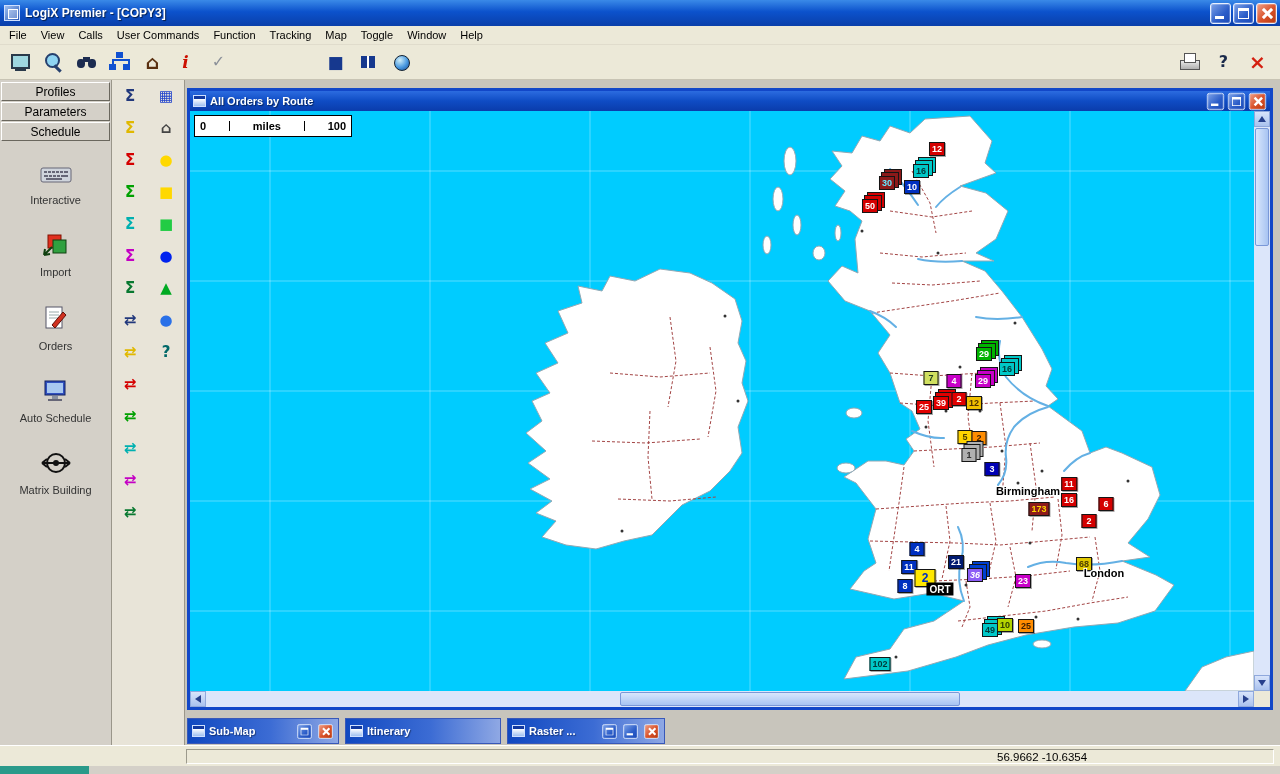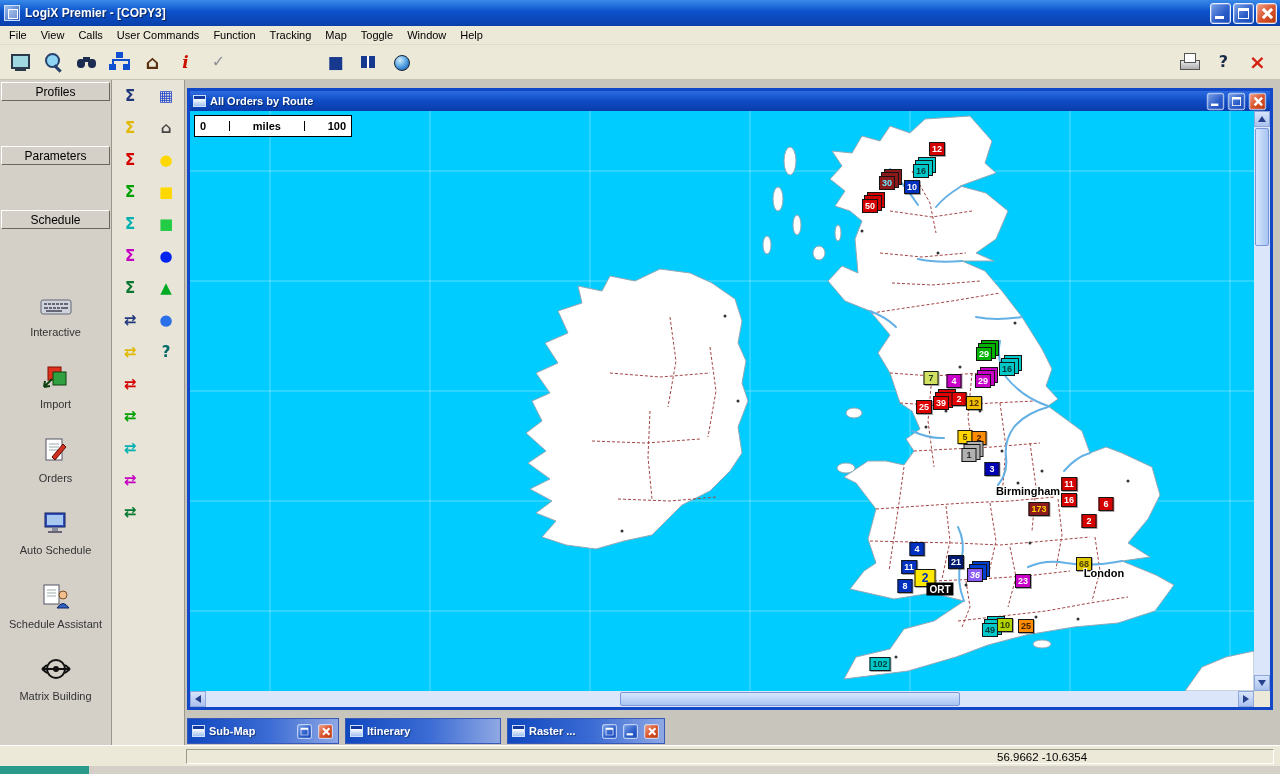--- a/index.html
+++ b/index.html
@@ -59,21 +59,21 @@
     background:radial-gradient(circle at 35% 30%,#cfeef8,#4898e0 55%,#16488e); border:1px solid #123; }
   .print-icon::before { content:""; position:absolute; left:3px; top:10px; width:18px; height:8px; background:linear-gradient(#e8e8e8,#b0b0b0); border:1px solid #555; }
   .print-icon::after  { content:""; position:absolute; left:7px; top:3px; width:10px; height:8px; background:#fff; border:1px solid #555; }
   .help-icon .glyph { font-size:16px; }
   .exit-icon .glyph { font-size:20px; }
 
   
   .main { position:absolute; top:80px; left:0; right:0; height:665px; display:flex; }
 
   
-  .sidebar { width:112px; background:#d4d0c8; border-right:1px solid #9a968a; display:flex; flex-direction:column; padding-top:2px;gap:44px; }
+  .sidebar { width:112px; background:#d4d0c8; border-right:1px solid #9a968a; display:flex; flex-direction:column; padding-top:2px; }
   .side-btn { height:19px; margin:0 1px 1px 1px; font-size:12px; text-align:center; line-height:18px; color:#000;
     background:#d4d0c8; border:1px solid; border-color:#fff #6a675e #6a675e #fff; cursor:default; }
   .side-tools { flex:1; display:flex; flex-direction:column; align-items:center; padding-top:20px; gap:26px; }
   .side-tool { display:flex; flex-direction:column; align-items:center; gap:4px; width:100%; cursor:default; }
   .side-tool .lbl { font-size:11px; color:#333; text-align:center; line-height:12px; }
   .side-bottom { display:flex; flex-direction:column; }
 
   
   .icon-panel { width:73px; background:#e8e4d8; border-right:1px solid #9a968a; display:flex; padding-top:5px; }
   .icol { width:36px; display:flex; flex-direction:column; align-items:center; gap:10px; }
@@ -264,35 +264,20 @@
         <div class="side-tool">
           <span>
             <svg width="30" height="26">
                 <rect x="4" y="3" width="20" height="14" fill="#3050c0" stroke="#102060"></rect>
               <rect x="6" y="5" width="16" height="10" fill="#a8c8f0"></rect>
               <rect x="11" y="18" width="6" height="3" fill="#8890a0"></rect>
                 <rect x="7" y="21" width="14" height="2" fill="#667"></rect>
               </svg>
           </span>
           <span class="lbl">Auto Schedule</span>
-        </div>
-        <div class="side-tool">
-          <span>
-            <svg width="30" height="28">
-                <rect x="3" y="3" width="15" height="19" fill="#fff" stroke="#556"></rect>
-              <g stroke="#9aa">
-                  <line x1="6" y1="8" x2="15" y2="8"></line>
-                  <line x1="6" y1="11" x2="15" y2="11"></line>
-                  <line x1="6" y1="14" x2="15" y2="14"></line>
-                </g>
-              <circle cx="22" cy="13" r="4" fill="#f0c090" stroke="#805020"></circle>
-              <path d="M16 26 q6 -9 12 0 Z" fill="#3060c0" stroke="#102860"></path>
-              </svg>
-          </span>
-          <span class="lbl">Schedule Assistant</span>
         </div>
         <div class="side-tool">
           <span>
             <svg width="32" height="26">
                 <circle cx="16" cy="13" r="9" fill="none" stroke="#111" stroke-width="2"></circle>
               <line x1="2" y1="13" x2="30" y2="13" stroke="#111" stroke-width="2"></line>
               <circle cx="16" cy="13" r="3" fill="#111"></circle>
               <path d="M2 13 l5 -4 M2 13 l5 4 M30 13 l-5 -4 M30 13 l-5 4" stroke="#111" stroke-width="2" fill="none"></path>
               </svg>
           </span>

